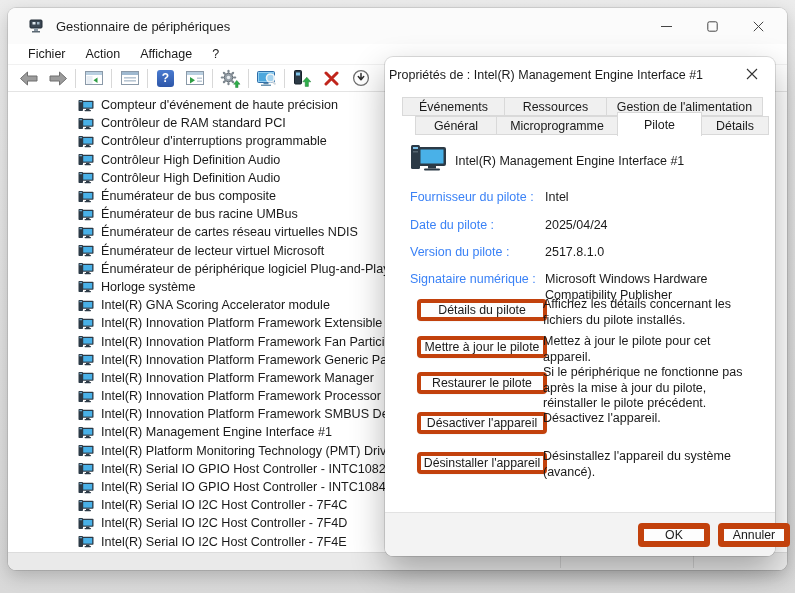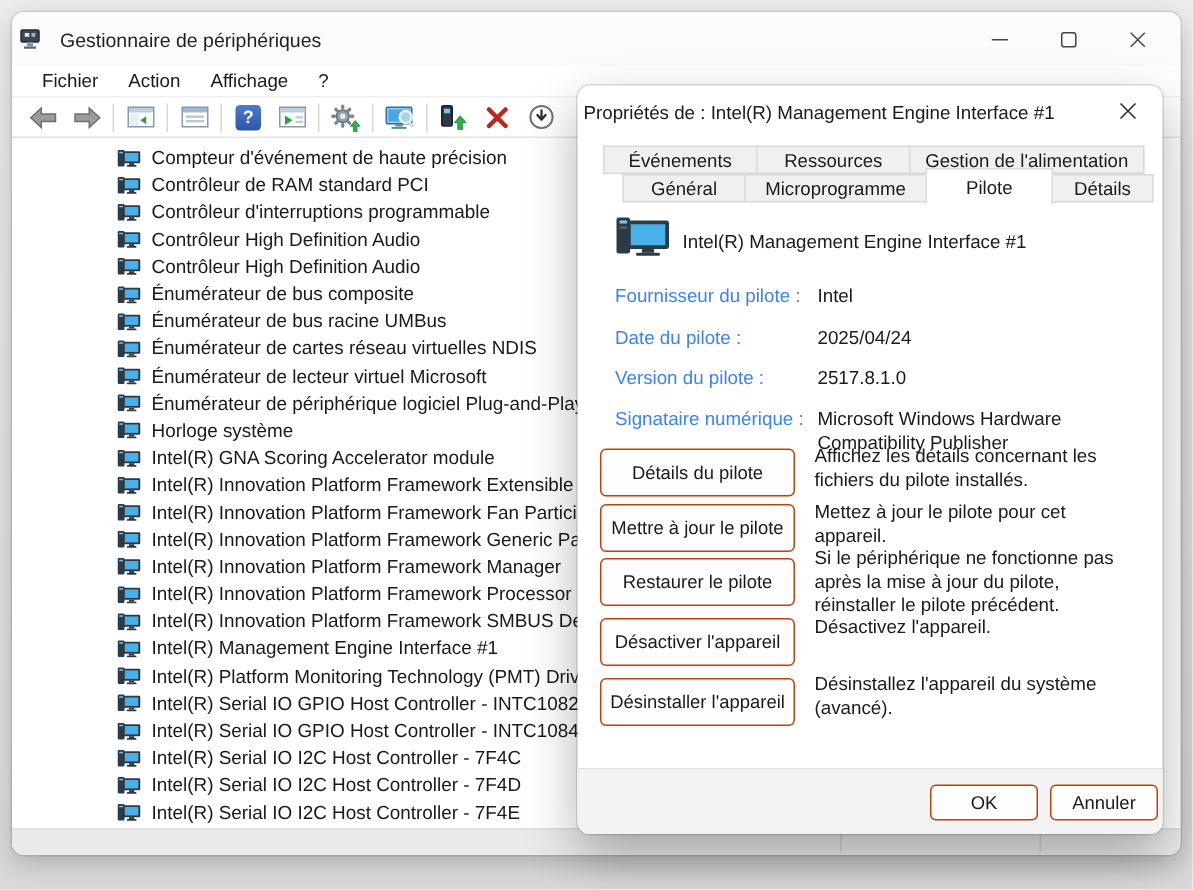--- a/index.html
+++ b/index.html
@@ -13,21 +13,21 @@
   }
   .desktop { position:absolute; inset:0; background:linear-gradient(#ececec,#d9d9d9); }
 
   
   .main-window {
     position:absolute; left:8px; top:8px; width:779px; height:562px;
     background:#fff; border-radius:8px;
     box-shadow:0 0 0 1px rgba(0,0,0,.10), 0 6px 18px rgba(0,0,0,.20);
     overflow:hidden;
   }
-  .titlebar { height:36px; background:#fbfbfb; display:flex; align-items:center; padding:0 6px 0 4px; }
+  .titlebar { height:36px; background:#fbfbfb; display:flex; align-items:center; padding:0 6px 0 20px; }
   .title-icon { width:16px; height:16px; margin-right:12px; flex:none; }
   .title-text { font-size:13px; color:#1f1f1f; }
   .win-controls { margin-left:auto; display:flex; }
   .win-btn { width:46px; height:32px; display:flex; align-items:center; justify-content:center; color:#454545; }
 
   .menubar { height:20px; display:flex; align-items:center; padding-left:10px; font-size:12.5px; background:#fff; }
   .menu-item { padding:2px 10px; cursor:default; }
 
   .toolbar { height:28px; display:flex; align-items:center; padding-left:8px; background:#fff;
              border-top:1px solid #f1f1f1; border-bottom:1px solid #e4e4e4; }
@@ -61,31 +61,31 @@
   .tab { height:19px; background:#f0f0f0; border:1px solid #d9d9d9; margin-right:-1px;
          display:flex; align-items:center; justify-content:center; font-size:12.4px; }
   .tab.active { background:#fff; height:24px; margin-top:-4px; border-bottom:none; position:relative; z-index:3; }
 
   .dev-icon { position:absolute; left:25px; top:86px; width:38px; height:30px; }
   .dev-name { position:absolute; left:70px; top:97px; }
 
   .field-label { position:absolute; left:25px; color:#3b82f6; }
   .field-value { position:absolute; left:160px; width:224px; line-height:1.25; }
 
-  .action-btn { position:absolute; left:15px; width:130px; height:32px;
-                background:#fdfdfd; border:1px solid #c2410c; border-radius:4px;
+  .action-btn { position:absolute; left:32px; width:130px; height:22px;
+                background:#fdfdfd; border:4px solid #c2410c; border-radius:4px;
                 display:flex; align-items:center; justify-content:center; font-size:12.3px;
                 box-shadow:0 1px 1px rgba(0,0,0,.04); }
   .action-desc { position:absolute; left:158px; width:216px; line-height:1.25; }
 
   .dlg-footer { position:absolute; left:0; right:0; bottom:0; height:44px;
                 background:#f3f3f3; border-top:1px solid #e2e2e2; border-radius:0 0 8px 8px; }
   .footer-btn { position:absolute; top:10px; width:72px; height:24px;
-                background:#fdfdfd; border:1px solid #c2410c; border-radius:4px;
-                display:flex; align-items:center; justify-content:center; font-size:12.3px; }
+                background:#fdfdfd; border:6px solid #c2410c; border-radius:4px;
+                display:flex; align-items:center; justify-content:center; font-size:12.3px;margin-left:18px; }
   .footer-btn.ok { left:235px; }
   .footer-btn.cancel { left:315px; }
 
   .help-glyph { width:17px; height:17px; border-radius:3px;
                 background:linear-gradient(#4a7bd0,#2d56a8); color:#fff;
                 font-weight:bold; font-size:12px; display:flex; align-items:center; justify-content:center; }
 </style>
 </head>
 <body>
 

